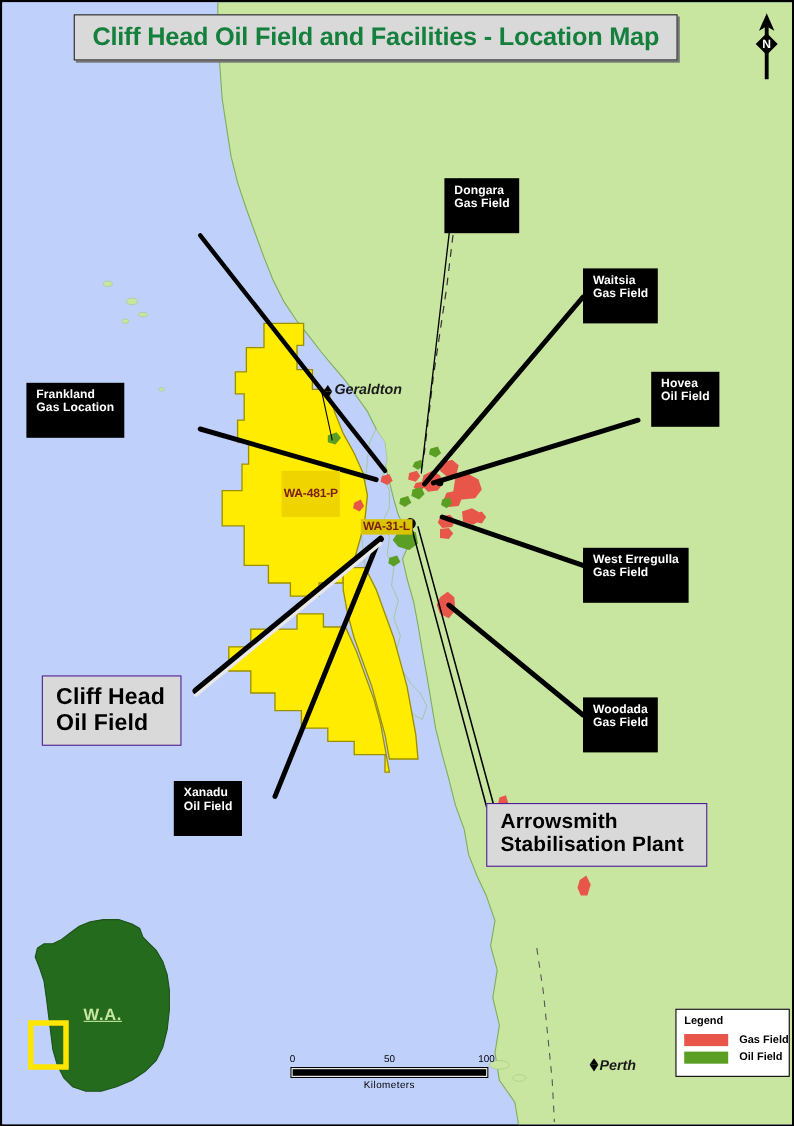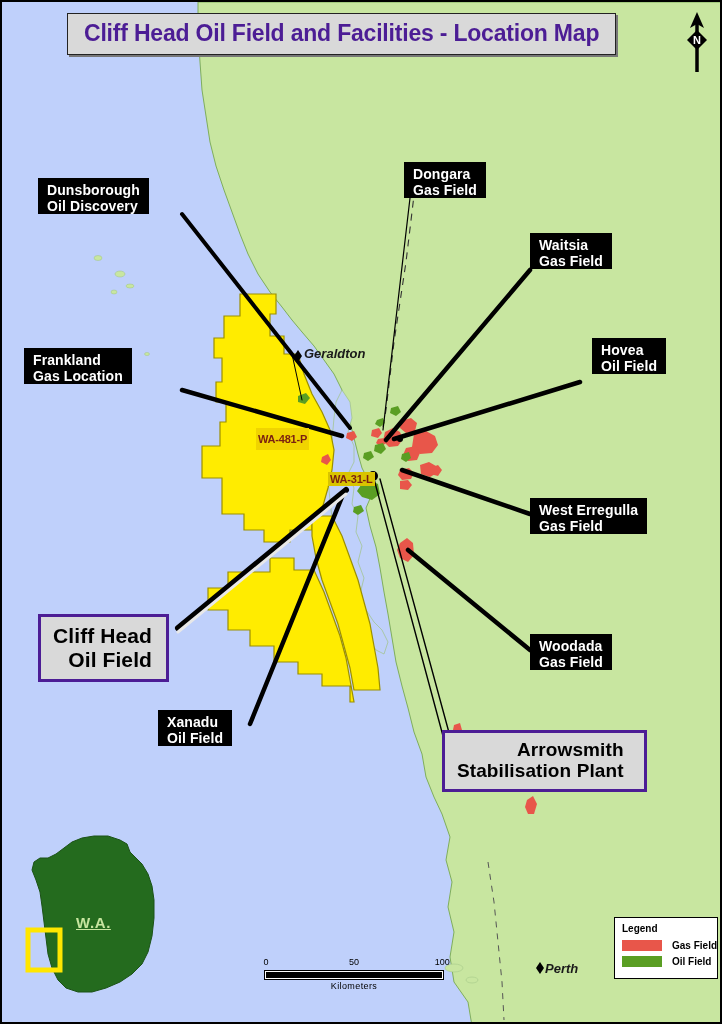--- a/index.html
+++ b/index.html
@@ -30,30 +30,29 @@
     position: absolute;
     box-sizing: border-box;
     line-height: 1.12;
     white-space: pre;
     letter-spacing: 0.1px;
   }
   .callout-black {
     background: #000000;
     color: #ffffff;
     font-weight: bold;
-    font-size: 14px;
-    padding: 5px 9px 0 9px;
+    font-size: 11px;
+    padding: 5px 9px 20px 9px;
   }
   .callout-gray {
     background: #d9d9d9;
     color: #000000;
     font-weight: bold;
-    border: 3px solid #4c1d95;
+    border: 1px solid #4c1d95;
     padding: 5px 10px 6px 10px;
-    text-align: right;
   }
   .callout-gray.big {
     font-size: 21px;
     padding: 7px 14px 8px 12px;
   }
   .callout-gray.arrow {
     font-size: 19px;
     padding: 6px 20px 7px 12px;
   }
 
@@ -61,21 +60,21 @@
   #title-bar {
     position: absolute;
     left: 65px;
     top: 11px;
     background: #d9d9d9;
     border: 1px solid #222222;
     box-shadow: 2px 2px 0 #777777;
     padding: 6px 16px 7px 16px;
     font-size: 23px;
     font-weight: bold;
-    color: #4c1d95;
+    color: #15803d;
     letter-spacing: -0.2px;
     white-space: nowrap;
   }
 
   
   .permit-tag {
     position: absolute;
     font-size: 11px;
     font-weight: bold;
     color: #7a1f10;
@@ -369,51 +368,49 @@
 
   <div id="title-bar">Cliff Head Oil Field and Facilities - Location Map</div>
 
   <svg id="compass" viewBox="0 0 34 66">
     <line x1="17" y1="8" x2="17" y2="62" stroke="#000" stroke-width="3.5"></line>
     <polygon points="17,2 10,18 17,14 24,18" fill="#000"></polygon>
     <polygon points="17,20 27,30 17,40 7,30" fill="#000"></polygon>
     <text x="17" y="34" font-family="Liberation Sans, sans-serif" font-size="11" font-weight="bold" fill="#ffffff" text-anchor="middle">N</text>
   </svg>
 
-  <div class="callout callout-black" style="left:36px;  top:176px;">Dunsborough
-Oil Discovery</div>
 
   <div class="callout callout-black" style="left:22px;  top:346px;">Frankland
 Gas Location</div>
 
   <div class="callout callout-black" style="left:402px; top:160px;">Dongara
 Gas Field</div>
 
-  <div class="callout callout-black" style="left:528px; top:231px;">Waitsia
+  <div class="callout callout-black" style="left:528px; top:242px;">Waitsia
 Gas Field</div>
 
   <div class="callout callout-black" style="left:578px; top:336px;margin-left:12px;">Hovea
 Oil Field</div>
 
   <div class="callout callout-black" style="left:528px; top:496px;">West Erregulla
 Gas Field</div>
 
   <div class="callout callout-black" style="left:528px; top:632px;">Woodada
 Gas Field</div>
 
   <div class="callout callout-black" style="left:156px; top:672px;margin-top:36px;">Xanadu
 Oil Field</div>
 
   <div class="callout callout-gray big" style="left:36px; top:612px;">Cliff Head
 Oil Field</div>
 
   <div class="callout callout-gray arrow" style="left:440px; top:728px;">Arrowsmith
 Stabilisation Plant</div>
 
-  <div class="permit-tag" style="left:254px; top:426px; background:#f0d400; padding:5px 2px;">WA-481-P</div>
+  <div class="permit-tag" style="left:254px; top:426px; background:#f0d400; padding:15px 2px;">WA-481-P</div>
   <div class="permit-tag" style="left:326px; top:470px; background:#d9c400; padding:1px 2px;">WA-31-L</div>
 
   <div class="city-dot" style="left:292px; top:344px;"></div>
   <div class="city-label" style="left:302px; top:344px;">Geraldton</div>
 
   <div class="city-dot" style="left:534px; top:956px;"></div>
   <div class="city-label" style="left:543px; top:959px;">Perth</div>
 
 
   <div id="inset-label">W.A.</div>

